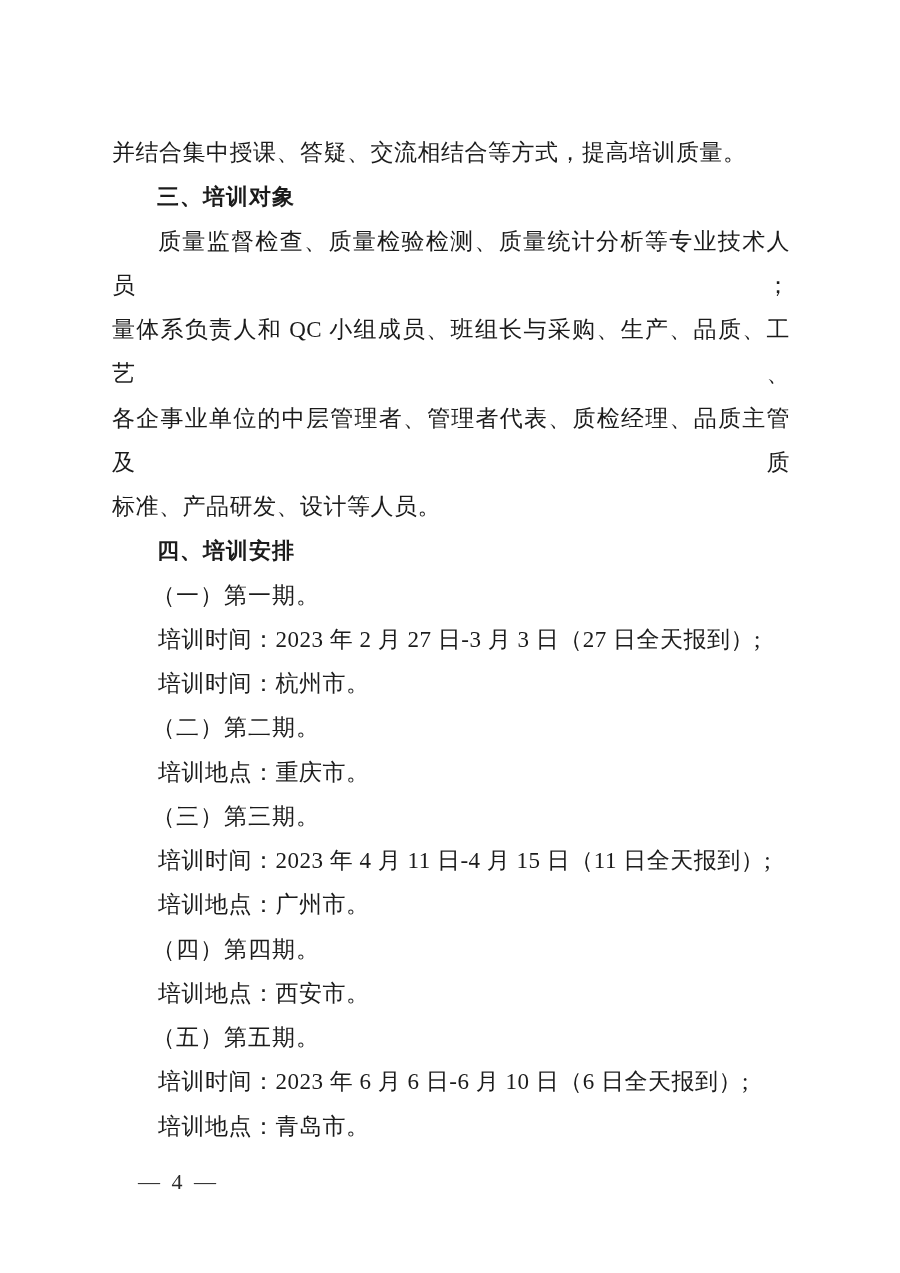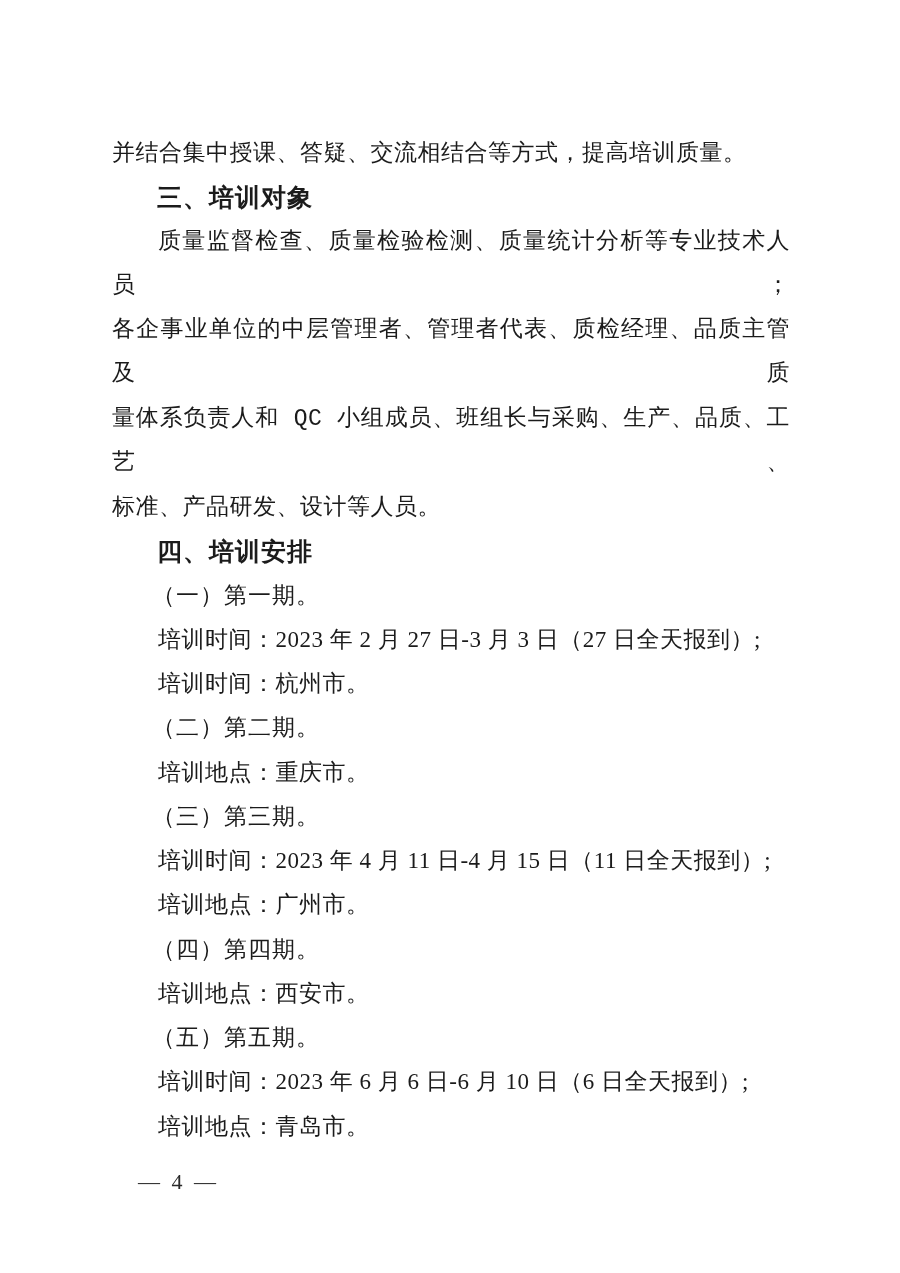--- a/index.html
+++ b/index.html
@@ -30,26 +30,25 @@
     white-space: normal;
     letter-spacing: 0.5px;
   }
   .indent2 {
     text-indent: 46px;
   }
   .just {
     text-align: justify;
     text-align-last: justify;
     text-justify: inter-character;
-    font-family: Liberation Mono, monospace;
   }
   .heading {
     font-family: Liberation Sans, sans-serif;
     font-weight: 700;
-    font-size: 25px;
+    font-size: 22px;
     text-indent: 45px;
     letter-spacing: 1px;
   }
   .session-title {
     font-weight: 400;
     text-indent: 40px;
     letter-spacing: 1px;
   }
   .footer {
     position: absolute;
@@ -64,22 +63,22 @@
 <body>
 
 <div class="page">
   <div class="content">
 
     <p class="line">并结合集中授课、答疑、交流相结合等方式，提高培训质量。</p>
 
     <p class="line heading">三、培训对象</p>
 
     <p class="line indent2 just">质量监督检查、质量检验检测、质量统计分析等专业技术人员；</p>
+    <p class="line just">量体系负责人和 QC 小组成员、班组长与采购、生产、品质、工艺、</p>
     <p class="line just">各企事业单位的中层管理者、管理者代表、质检经理、品质主管及质</p>
-    <p class="line just">量体系负责人和 QC 小组成员、班组长与采购、生产、品质、工艺、</p>
     <p class="line">标准、产品研发、设计等人员。</p>
 
     <p class="line heading">四、培训安排</p>
 
     <div>
       <p class="line session-title">（一）第一期。</p>
       <p class="line indent2">培训时间：2023 年 2 月 27 日-3 月 3 日（27 日全天报到）;</p>
       <p class="line indent2">培训时间：杭州市。</p>
     </div>
 

